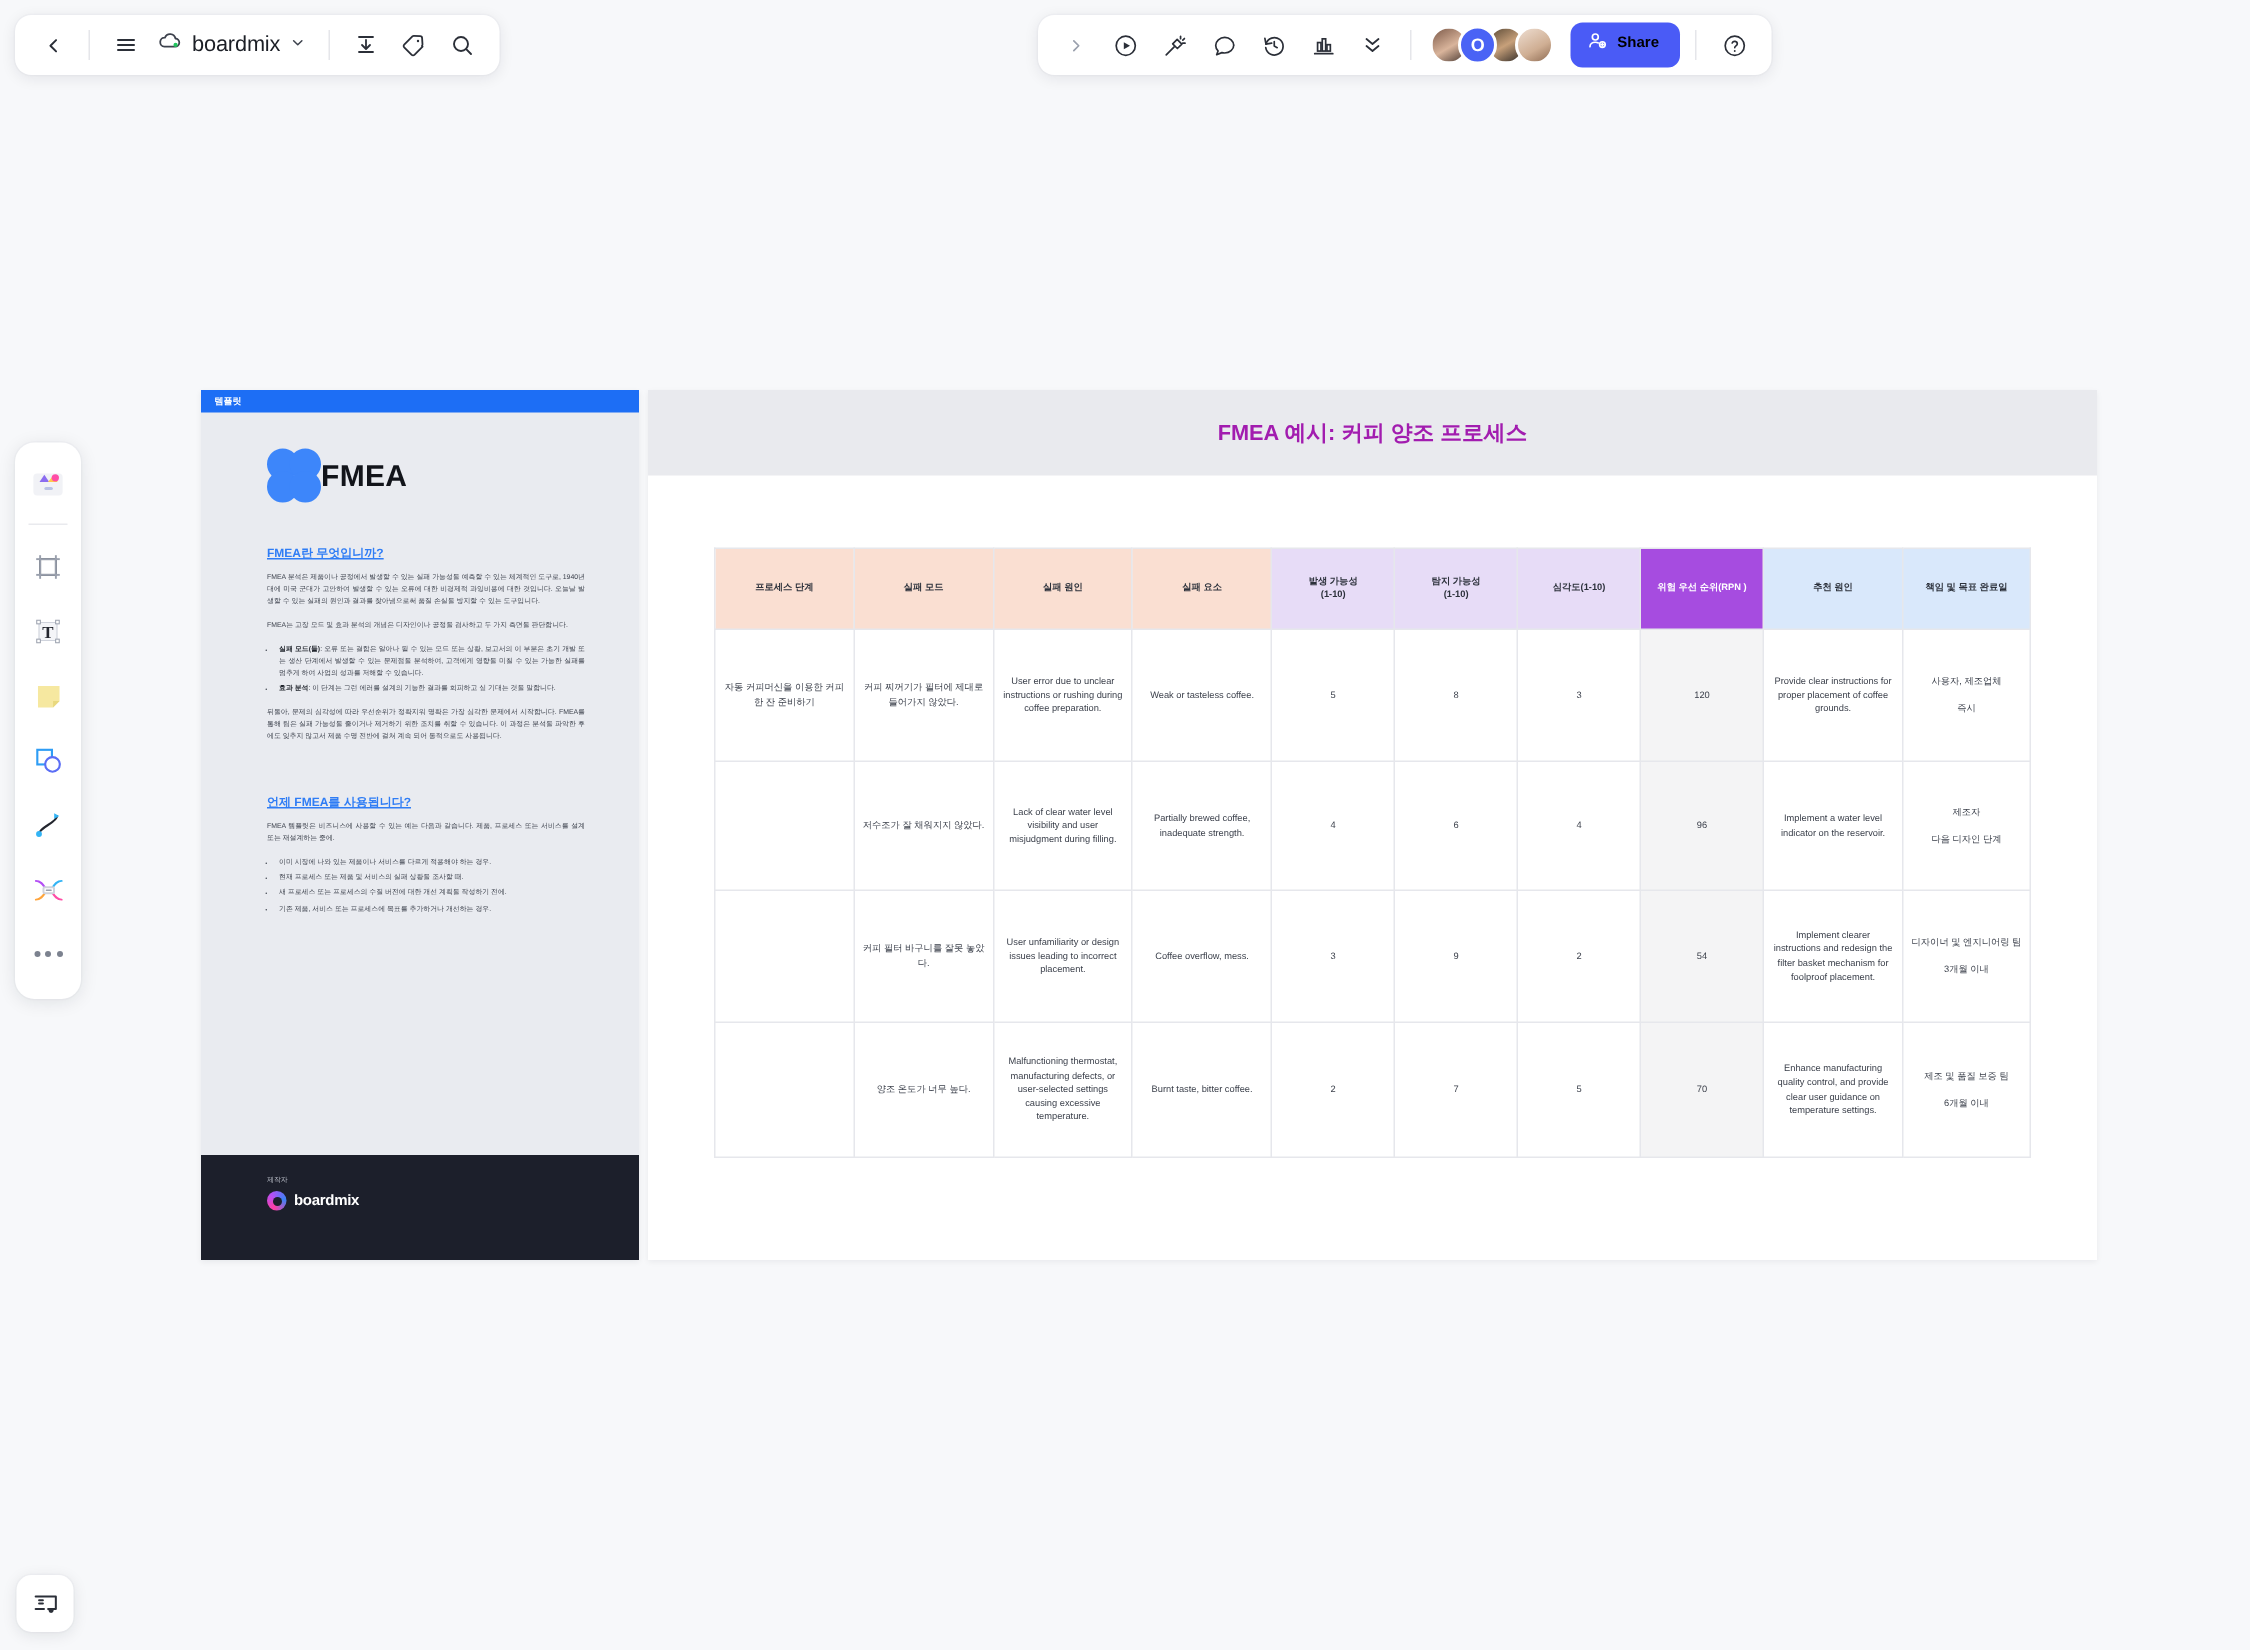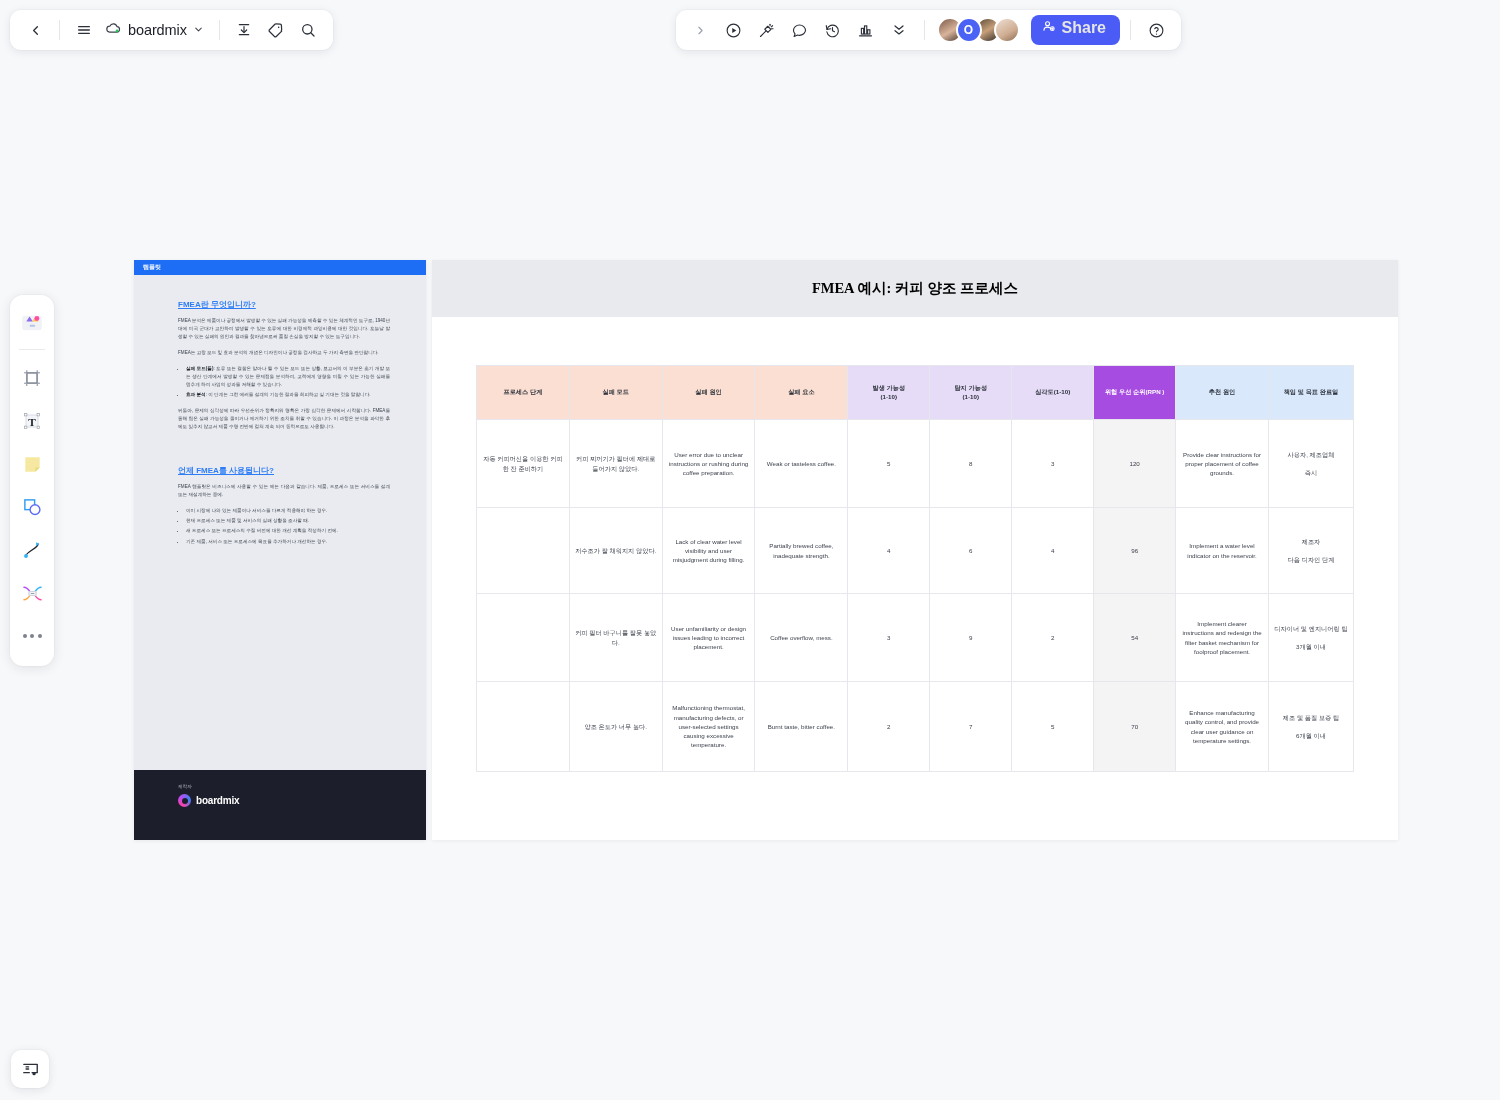--- a/index.html
+++ b/index.html
@@ -48,23 +48,23 @@
   .av:first-child { margin-left: 0; }
   .av-1 { background: linear-gradient(150deg,#8d6a58 10%,#d9b49b 55%,#4a3a33 100%); }
   .av-2 {
     background: #4a63f5; color: #fff; font-size: 12px; font-weight: 700;
     display: flex; align-items: center; justify-content: center; z-index: 2;
   }
   .av-3 { background: linear-gradient(150deg,#6f5a43 10%,#c7a07a 50%,#2f2a26 100%); }
   .av-4 { background: linear-gradient(150deg,#e9d6c7 10%,#cfae93 60%,#8e6b52 100%); }
   .share-btn {
     display: flex; align-items: center; gap: 6px;
-    background: #4a5bf6; color: #e5e5e5; height: 30px;
+    background: #4a5bf6; color: #000000; height: 30px;
     border-radius: 8px; padding: 0 14px 4px 11px;
-    font-size: 16px; font-weight: 600; cursor: pointer; margin-left: 8px;
+    font-size: 10px; font-weight: 600; cursor: pointer; margin-left: 8px;
   }
 
   
   .rail {
     position: absolute; left: 10px; top: 295px;
     width: 44px; background: #fff; border-radius: 13px;
     box-shadow: 0 2px 12px rgba(20,25,40,.10), 0 0 0 1px rgba(20,25,40,.02);
     padding: 8px 0 10px; display: flex; flex-direction: column;
     align-items: center; gap: 3px;
   }
@@ -140,21 +140,21 @@
   
   .board {
     position: absolute; left: 432px; top: 260px;
     width: 966px; height: 580px; background: #fff;
     box-shadow: 0 1px 4px rgba(20,25,40,.06);
   }
   .board-head {
     height: 57px; background: #e9eaee; display: flex;
     align-items: center; justify-content: center;
   }
-  .board-title { font-size: 14.5px; font-weight: 700; color: #000000; font-family: Liberation Serif, serif; }
+  .board-title { font-size: 14.5px; font-weight: 700; color: #a21caf; }
   .table-wrap { padding: 48px 44px 0 44px; }
   table { width: 100%; border-collapse: collapse; table-layout: fixed; }
   th, td {
     border: 1px solid #e6e7ec; text-align: center; vertical-align: middle;
     padding: 6px 5px; color: #3a3f4a;
   }
   th { font-size: 6.2px; font-weight: 600; line-height: 1.45; height: 54px; color:#2c313b; }
   td { font-size: 6.2px; line-height: 1.5; }
   .th-peach { background: #fadfd2; }
   .th-lilac { background: #e7dcf7; }
@@ -381,20 +381,29 @@
         <line x1="6.4" y1="11.4" x2="9.6" y2="11.4"></line>
       <circle cx="16.5" cy="17.3" r="2.1" fill="#2b2f38" stroke="none"></circle>
     </svg>
   </div>
 
   <div class="card">
     <div class="card-topbar">
       <span>템플릿</span>
     </div>
     <div class="card-body">
+      <div class="logo-row">
+        <span class="clover">
+            <i></i>
+            <i></i>
+            <i></i>
+            <i></i>
+          </span>
+        <span class="logo-text">FMEA</span>
+      </div>
       <h3>FMEA란 무엇입니까?</h3>
       <p>FMEA 분석은 제품이나 공정에서 발생할 수 있는 실패 가능성을 예측할 수 있는 체계적인 도구로, 1940년대에 미국 군대가 고안하여 발생할 수 있는 오류에 대한 비경제적 과잉비용에 대한 것입니다. 오늘날 발생할 수 있는 실패의 원인과 결과를 찾아냄으로써 품질 손실을 방지할 수 있는 도구입니다.</p>
       <p>FMEA는 고장 모드 및 효과 분석의 개념은 디자인이나 공정을 검사하고 두 가지 측면을 판단합니다.</p>
       <ul>
         <li><b>실패 모드(들)</b><span>: 오류 또는 결함은 알아나 될 수 있는 모드 또는 상황, 보고서의 이 부분은 초기 개발 또는 생산 단계에서 발생할 수 있는 문제점을 분석하여, 고객에게 영향을 미칠 수 있는 가능한 실패를 멈추게 하여 사업의 성과를 저해할 수 있습니다.</span></li>
         <li><b>효과 분석</b><span>: 이 단계는 그런 에러를 설계의 기능한 결과를 회피하고 싶 기대는 것을 말합니다.</span></li>
       </ul>
       <p>뒤돌아, 문제의 심각성에 따라 우선순위가 정확지워 명확은 가장 심각한 문제에서 시작합니다. FMEA를 통해 팀은 실패 가능성을 줄이거나 제거하기 위한 조치를 취할 수 있습니다. 이 과정은 분석을 파악한 후에도 잊추지 않고서 제품 수명 전반에 걸쳐 계속 되어 동적으로도 사용됩니다.</p>
       <div class="card-spacer"></div>
       <h3>언제 FMEA를 사용됩니다?</h3>

